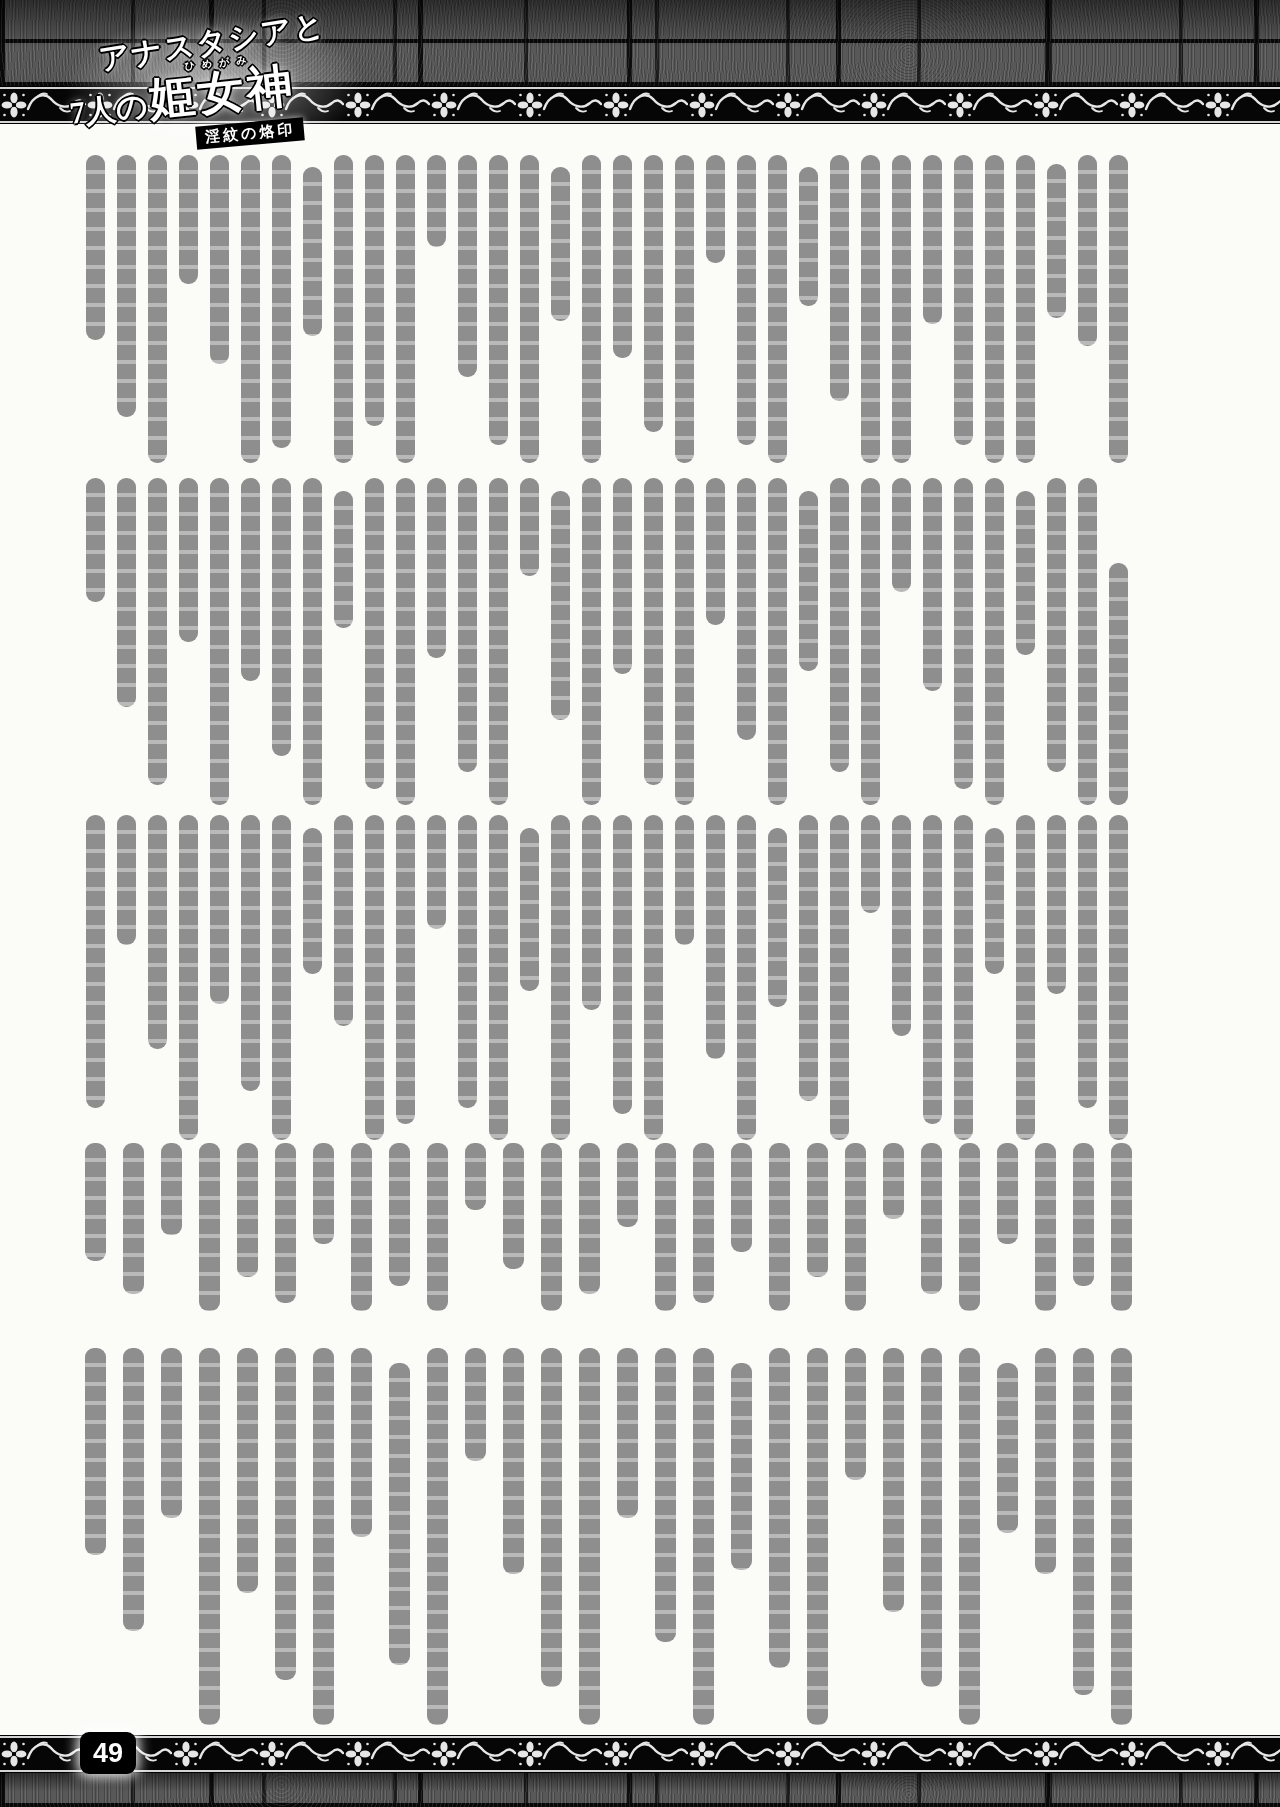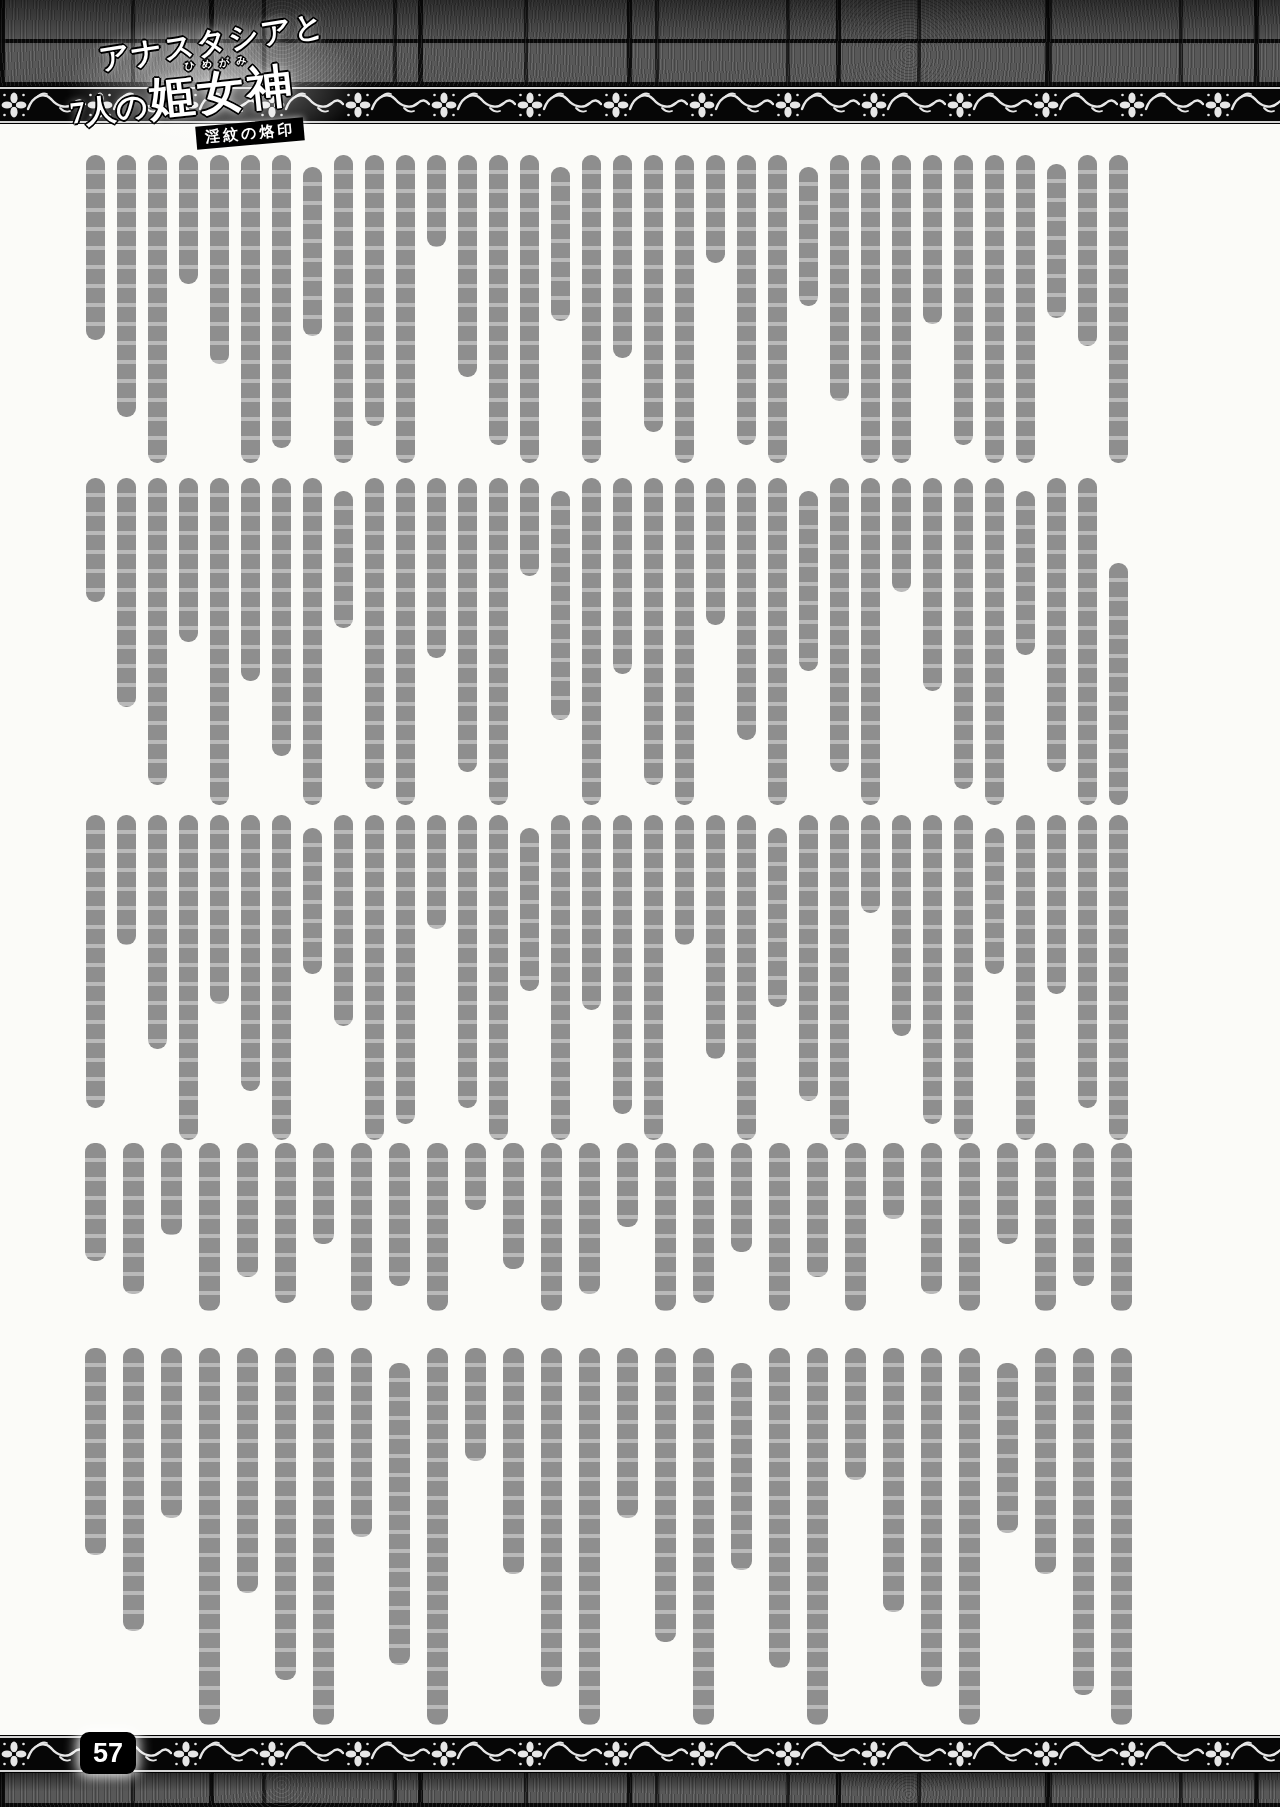--- a/index.html
+++ b/index.html
@@ -706,17 +706,17 @@
         <circle cx="23.5" cy="5" r="1.3" fill="#e6e6e6"></circle>
         <circle cx="4.5" cy="25" r="1.3" fill="#e6e6e6"></circle>
         <circle cx="23.5" cy="25" r="1.3" fill="#e6e6e6"></circle>
         <path d="M28 19 C33 5 44 2 51 9" stroke="#e6e6e6" stroke-width="2.4" fill="none" stroke-linecap="round"></path>
         <path d="M51 9 C57 16 66 20 74 13 C78 9 82 10 85 14" stroke="#e6e6e6" stroke-width="2.4" fill="none" stroke-linecap="round"></path>
         <path d="M37 7 q5 -5 10 -3" stroke="#e6e6e6" stroke-width="1.8" fill="none" stroke-linecap="round"></path>
         <path d="M60 18 q5 5 10 3" stroke="#e6e6e6" stroke-width="1.8" fill="none" stroke-linecap="round"></path>
       </svg>
     </div>
   <div class="pagenum">
-    <span>57</span>
+    <span>49</span>
   </div>
   <div class="brick bottom"></div>
 
 </div>
 
 </body></html>

